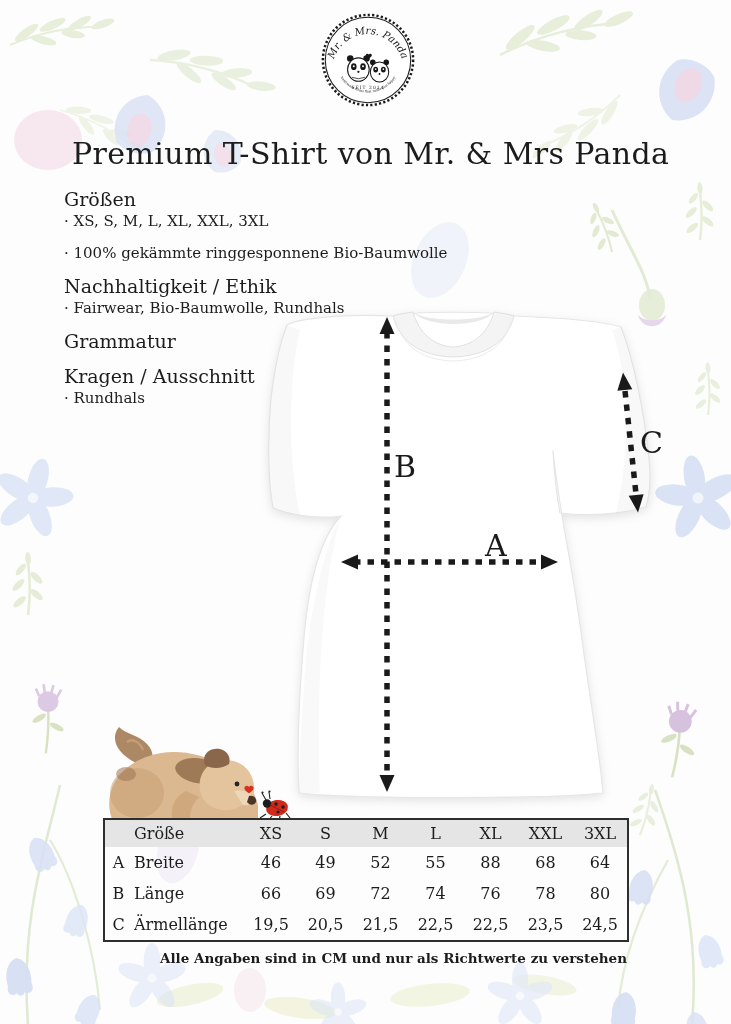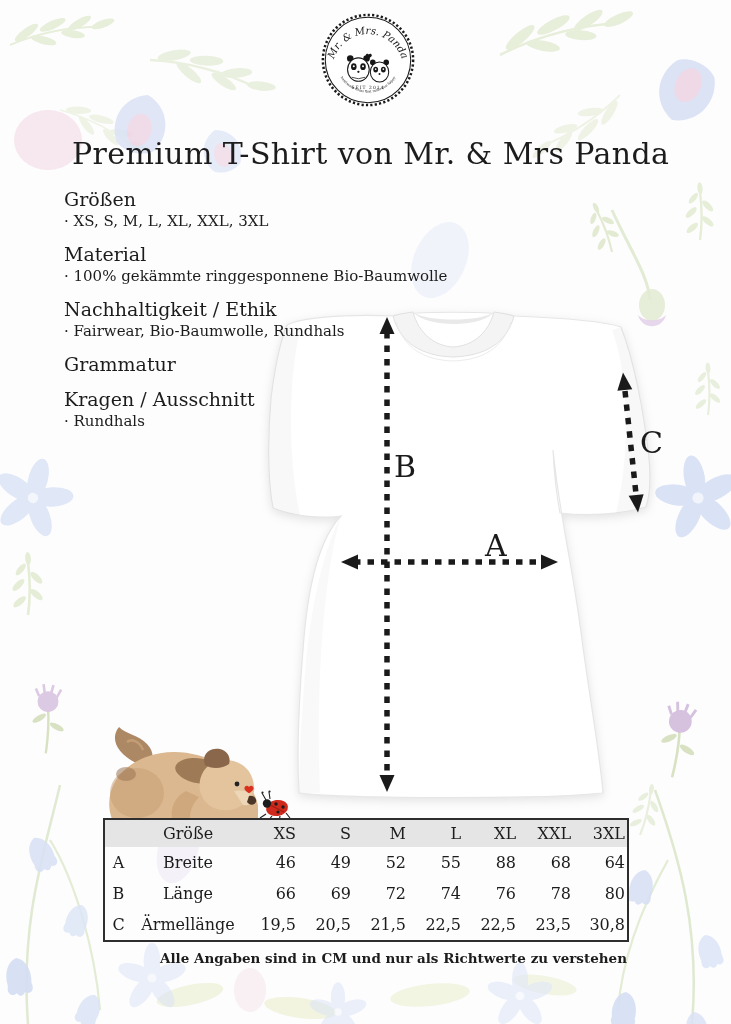--- a/index.html
+++ b/index.html
@@ -22,22 +22,22 @@
   .spec-value{font-size:15px;line-height:20px;}
   .size-table{
     position:absolute;left:103px;top:818px;z-index:3;
     width:524px;border-collapse:collapse;table-layout:fixed;
     border:2px solid #2e2e2e;font-size:16px;color:#1c1c1c;
   }
   .size-table th,.size-table td{font-weight:normal;padding:0 2px;}
   .size-table thead th{background:#e5e5e5;height:27px;}
   .size-table tbody td{height:31px;background:transparent;}
   .col-letter{text-align:center;}
-  .col-label{text-align:center;padding-left:4px;margin-left:23px;}
-  .col-num{text-align:right;}
+  .col-label{text-align:left;padding-left:4px;margin-left:23px;}
+  .col-num{text-align:center;}
   .footnote{
     position:absolute;right:104px;top:950px;z-index:2;
     font-size:13.5px;white-space:nowrap;font-weight:bold;
   }
 </style>
 </head>
 <body>
 
 <svg class="bg-florals" width="731" height="1024" viewBox="0 0 731 1024" xmlns="http://www.w3.org/2000/svg">
   <defs>
@@ -174,21 +174,20 @@
 </svg>
 
 <h1 class="page-title" style="margin:8px;font-weight:normal;">Premium T-Shirt von Mr. &amp; Mrs Panda</h1>
 
 <div class="specs">
   <div class="spec">
     <div class="spec-heading">Größen</div>
     <div class="spec-value">· XS, S, M, L, XL, XXL, 3XL</div>
   </div>
   <div class="spec">
-    <div class="spec-heading">Material</div>
     <div class="spec-value">· 100% gekämmte ringgesponnene Bio-Baumwolle</div>
   </div>
   <div class="spec">
     <div class="spec-heading">Nachhaltigkeit / Ethik</div>
     <div class="spec-value">· Fairwear, Bio-Baumwolle, Rundhals</div>
   </div>
   <div class="spec">
     <div class="spec-heading">Grammatur</div>
   </div>
   <div class="spec">
@@ -327,18 +326,18 @@
     </tr>
     <tr>
       <td class="col-letter">C</td>
       <td class="col-label">Ärmellänge</td>
       <td class="col-num">19,5</td>
       <td class="col-num">20,5</td>
       <td class="col-num">21,5</td>
       <td class="col-num">22,5</td>
       <td class="col-num">22,5</td>
       <td class="col-num">23,5</td>
-      <td class="col-num">30,8</td>
+      <td class="col-num">24,5</td>
     </tr>
   </tbody>
 </table>
 
 <div class="footnote">Alle Angaben sind in CM und nur als Richtwerte zu verstehen</div>
 
 </body></html>

